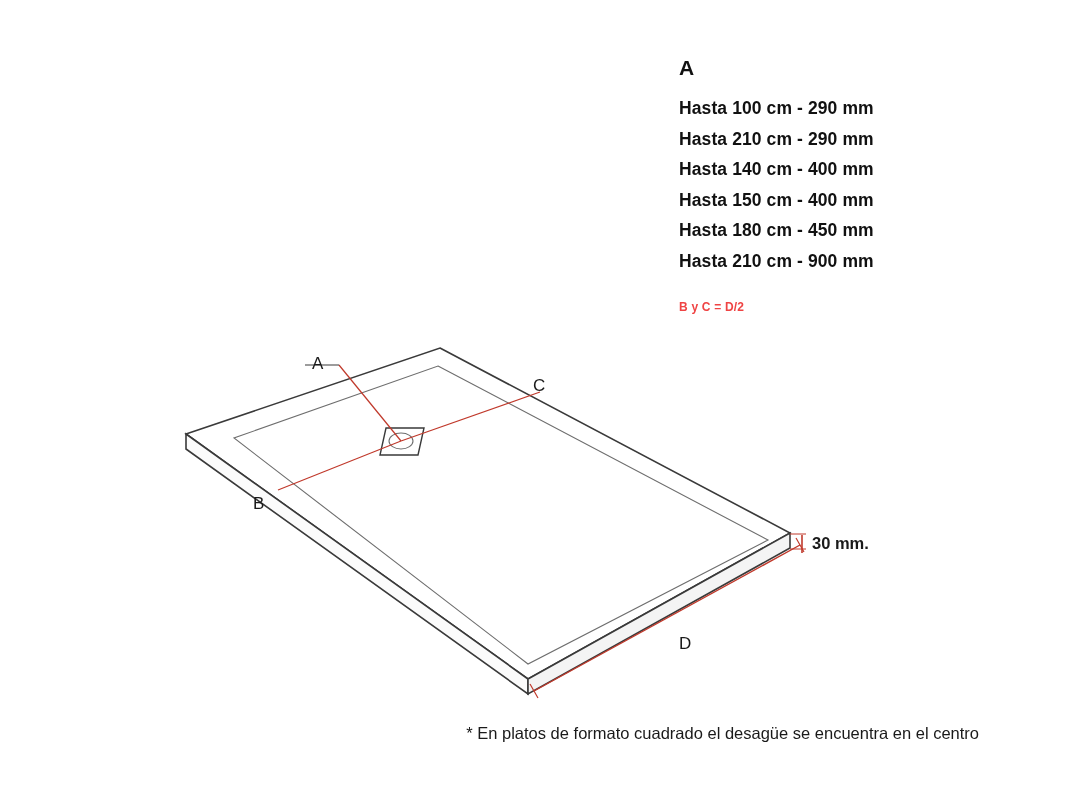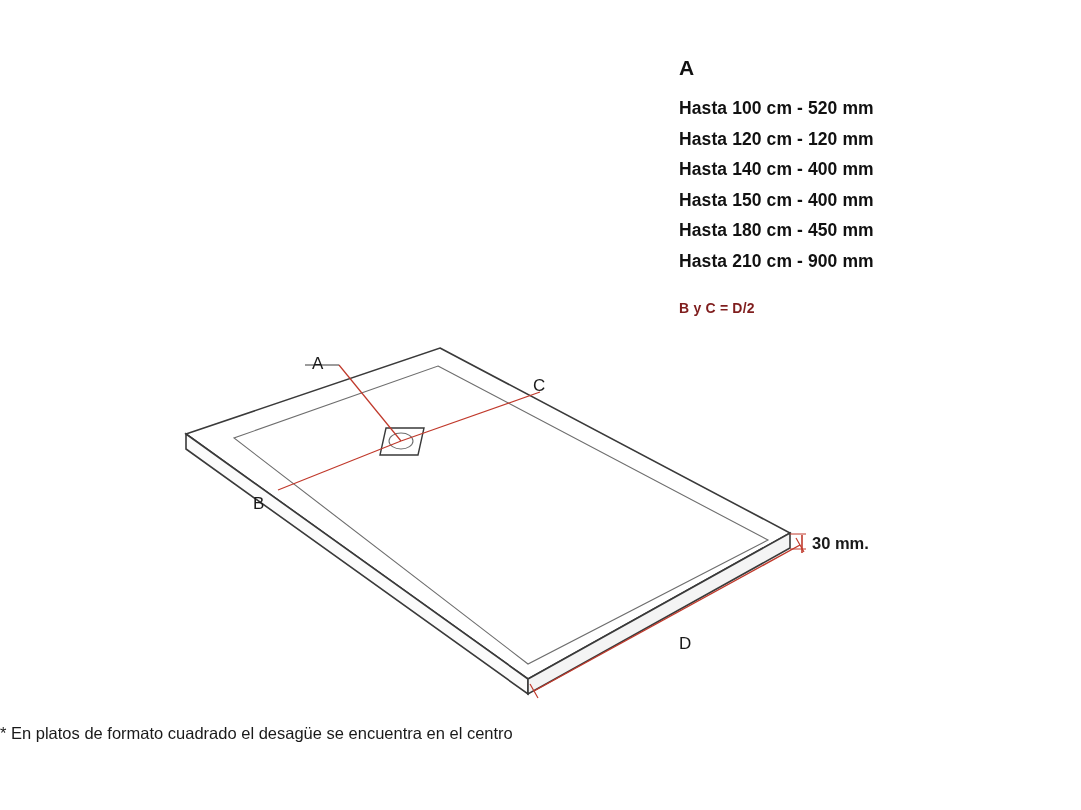--- a/index.html
+++ b/index.html
@@ -41,32 +41,32 @@
   }
   .spec-line {
     font-size: 17.5px;
     font-weight: bold;
     color: #111111;
     margin-bottom: 9.5px;
     white-space: nowrap;
     letter-spacing: 0.1px;
   }
   .spec-formula {
-    font-size: 14px;
+    font-size: 12px;
     font-weight: bold;
-    color: #7f1d1d;
+    color: #ef4444;
     margin-top: 28px;
     letter-spacing: 0.2px;
   }
   .footnote {
     position: absolute;
     left: 0;
     top: 724px;
     width: 979px;
-    text-align: left;
+    text-align: right;
     font-size: 16.5px;
     color: #1a1a1a;
   }
   .lbl {
     position: absolute;
     font-size: 17px;
     color: #1a1a1a;
     white-space: nowrap;
   }
   .lbl-bold {
@@ -106,22 +106,22 @@
     <line x1="790" y1="534" x2="806" y2="534" stroke="#c0392b" stroke-width="1"></line>
     <line x1="790" y1="549" x2="806" y2="549" stroke="#c0392b" stroke-width="1"></line>
 
     <line x1="534" y1="691" x2="800" y2="545" stroke="#c0392b" stroke-width="1.4"></line>
     <line x1="530" y1="684" x2="538" y2="698" stroke="#c0392b" stroke-width="1.2"></line>
     <line x1="796" y1="538" x2="804" y2="552" stroke="#c0392b" stroke-width="1.2"></line>
   </svg>
 
   <div class="spec-panel">
     <div class="spec-title">A</div>
-    <div class="spec-line">Hasta 100 cm - 520 mm</div>
-    <div class="spec-line">Hasta 120 cm - 120 mm</div>
+    <div class="spec-line">Hasta 100 cm - 290 mm</div>
+    <div class="spec-line">Hasta 210 cm - 290 mm</div>
     <div class="spec-line">Hasta 140 cm - 400 mm</div>
     <div class="spec-line">Hasta 150 cm - 400 mm</div>
     <div class="spec-line">Hasta 180 cm - 450 mm</div>
     <div class="spec-line">Hasta 210 cm - 900 mm</div>
     <div class="spec-formula">B y C = D/2</div>
   </div>
 
   <div class="lbl" id="label-A">A</div>
   <div class="lbl" id="label-C">C</div>
   <div class="lbl" id="label-B">B</div>

